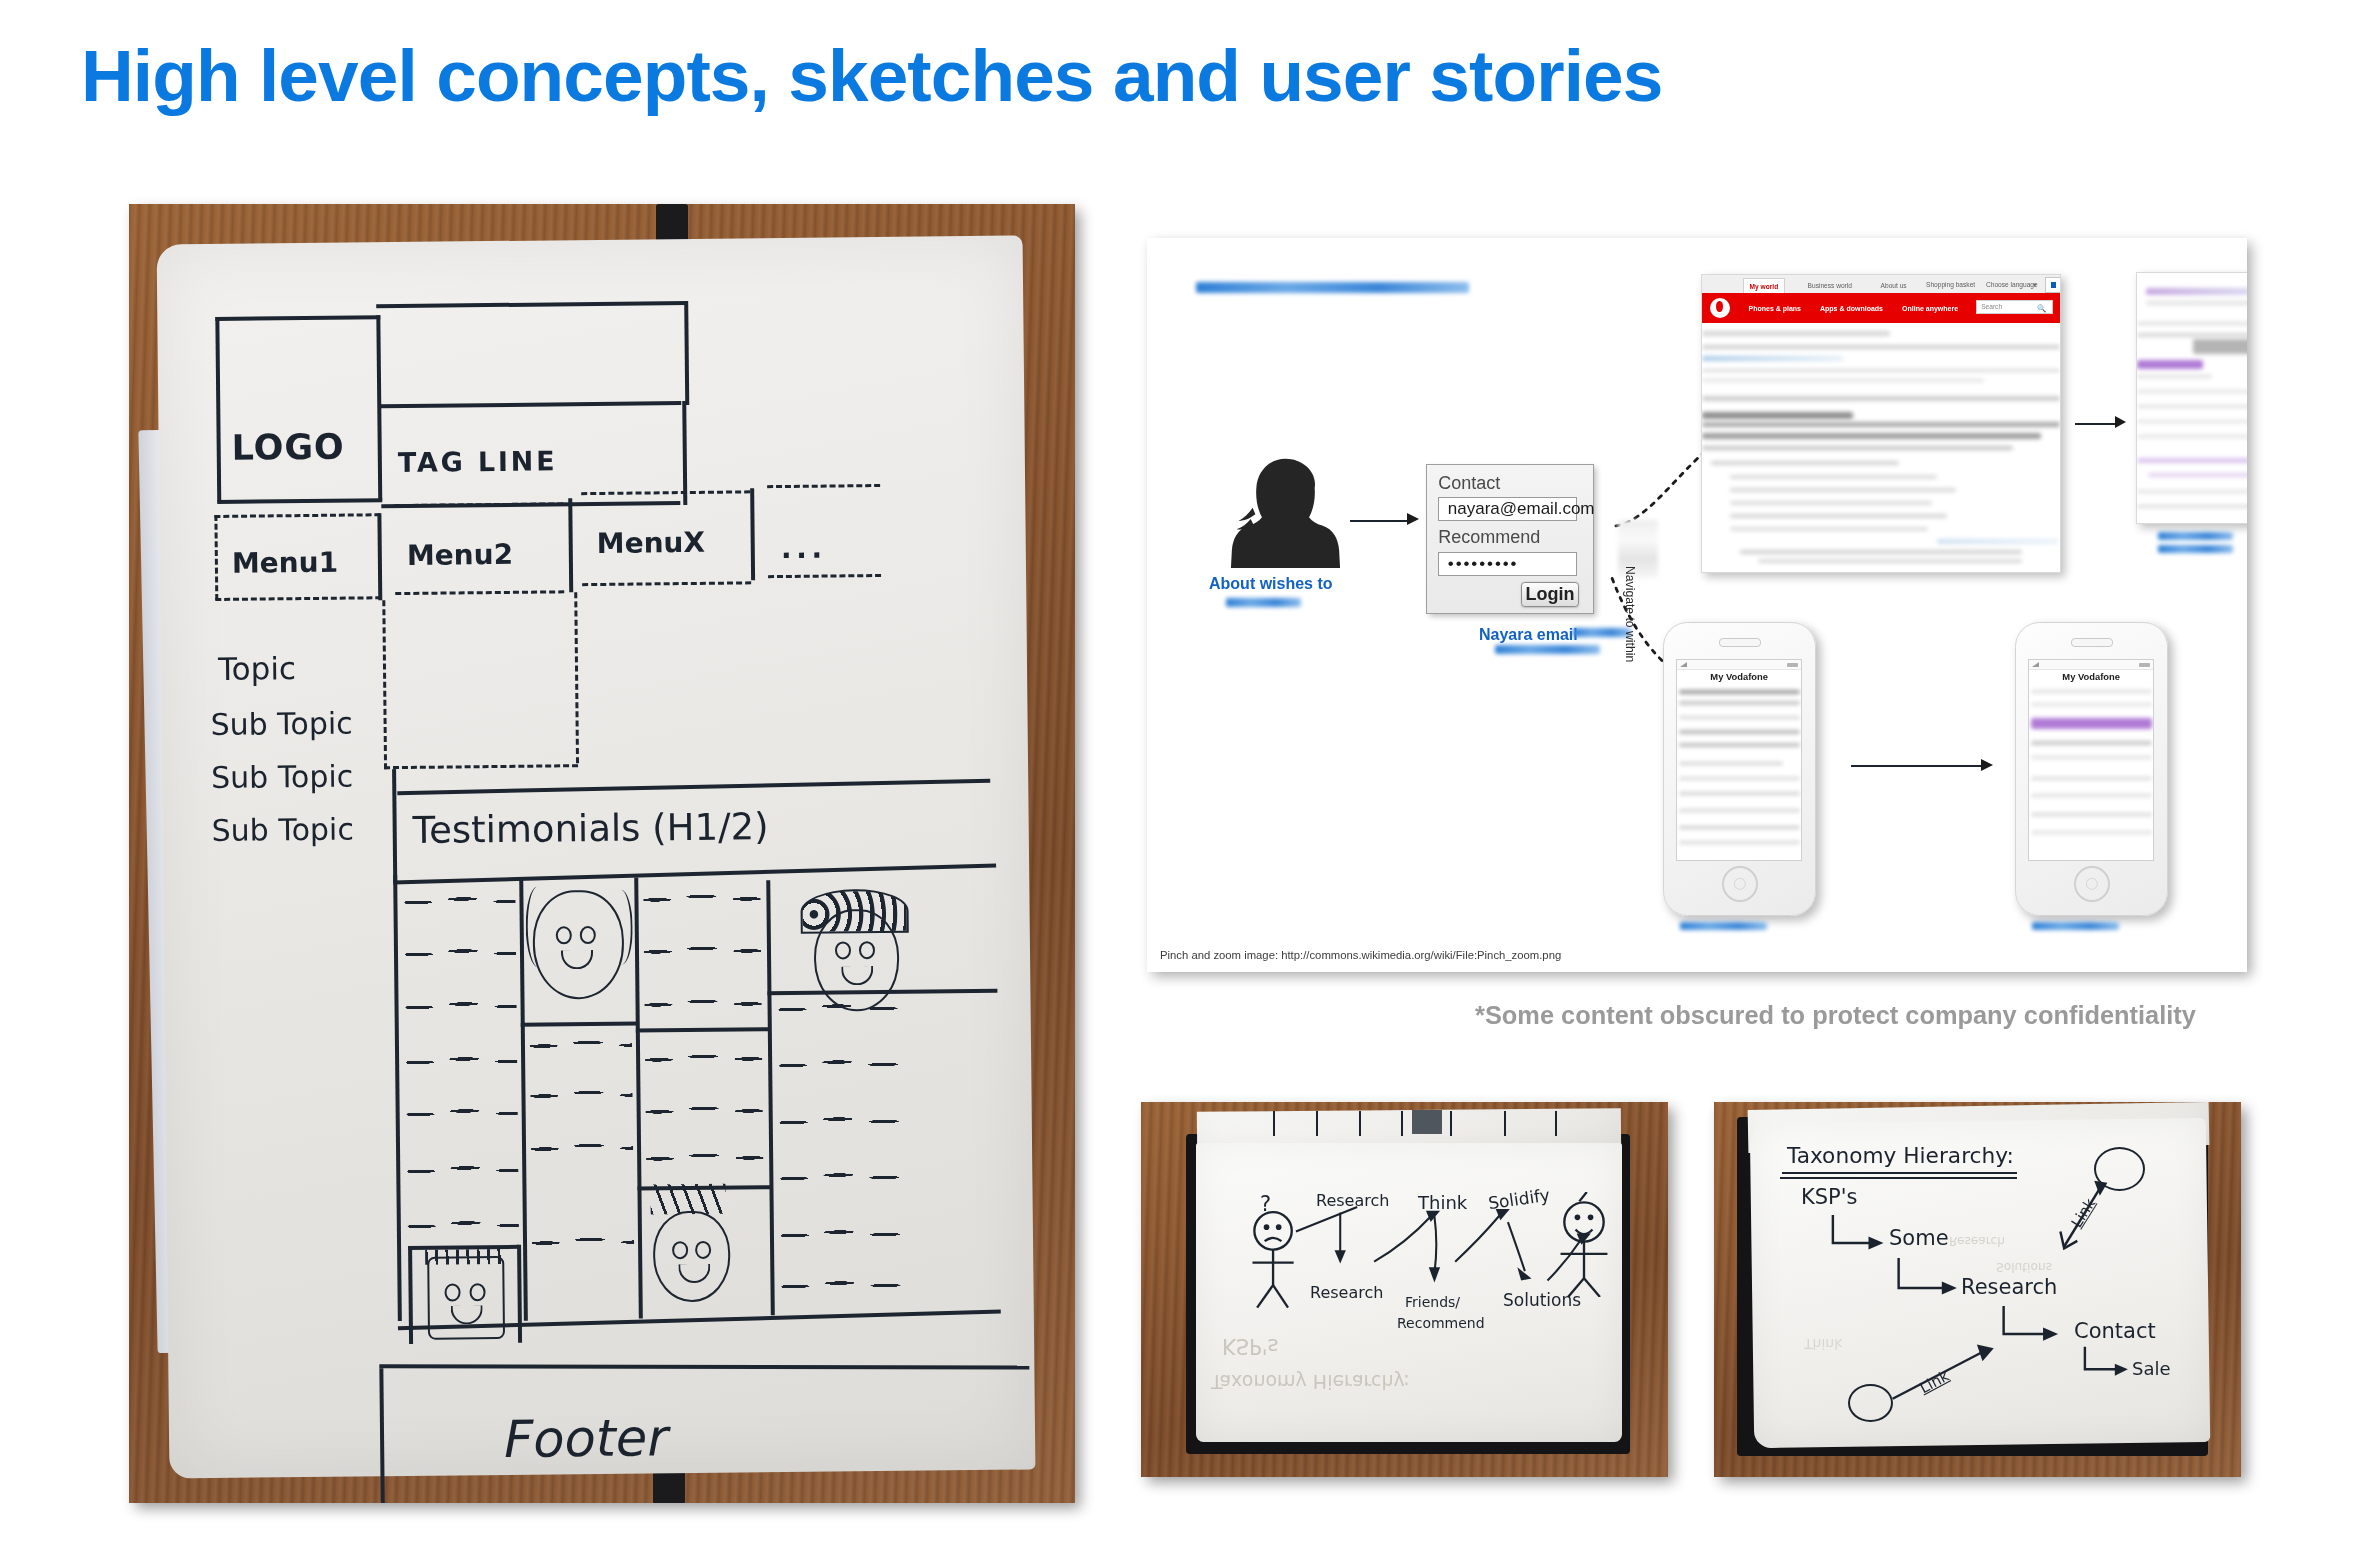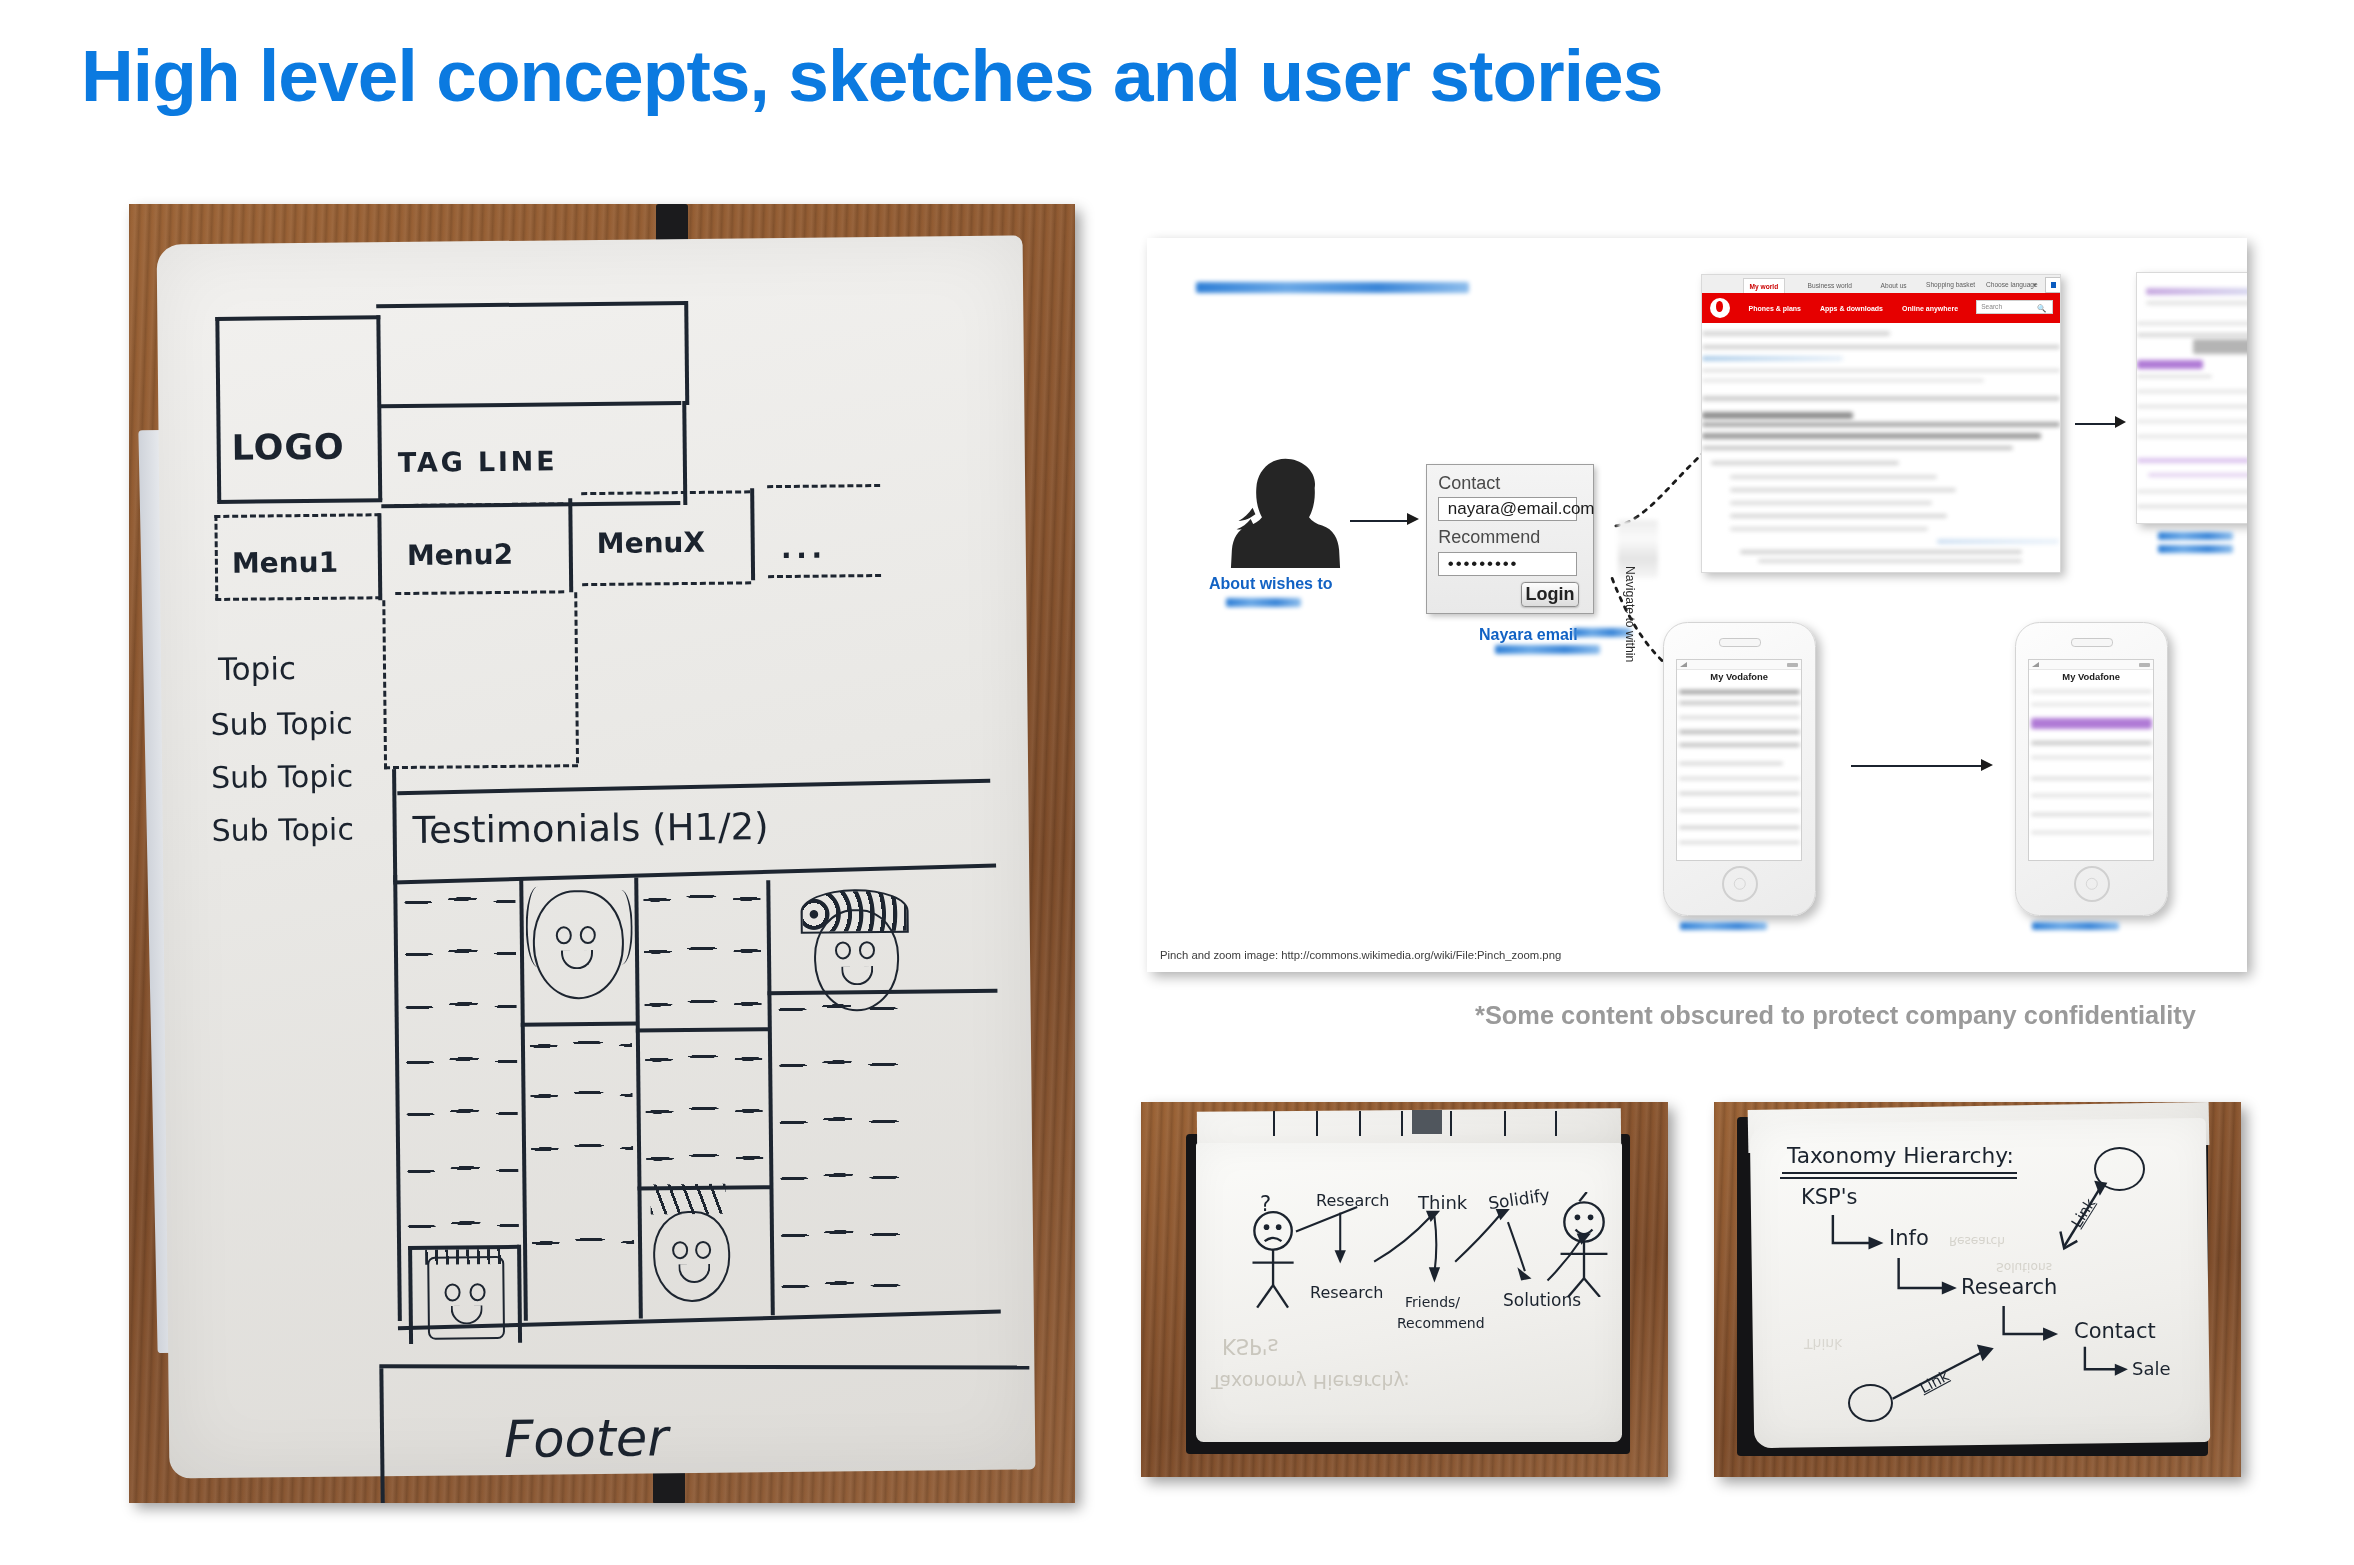--- a/index.html
+++ b/index.html
@@ -641,21 +641,21 @@
   <div class="hs" style="left:73px;top:41px;font-size:21.7px;">Taxonomy Hierarchy:</div>
   <div style="position:absolute;left:68px;top:70px;width:235px;height:1.9px;background:#1b232e;"></div>
   <div style="position:absolute;left:66px;top:75px;width:237px;height:1.9px;background:#1b232e;"></div>
 
   <div class="hs" style="left:87px;top:83px;font-size:21px;">KSP's</div>
 
   <svg style="position:absolute;left:113px;top:111px;width:68px;height:45px;" viewBox="0 0 72 48" width="68" height="45">
     <path d="M6 2 L6 32 L48 32" stroke="#1b232e" stroke-width="2.6" fill="none"></path>
     <polygon points="44,25 60,32 44,39" fill="#1b232e"></polygon>
   </svg>
-  <div class="hs" style="left:175px;top:124px;font-size:21px;">Info</div>
+  <div class="hs" style="left:175px;top:124px;font-size:21px;">Some</div>
 
   <svg style="position:absolute;left:179px;top:154px;width:77px;height:49px;" viewBox="0 0 82 52" width="77" height="49">
     <path d="M6 2 L6 34 L56 34" stroke="#1b232e" stroke-width="2.6" fill="none"></path>
     <polygon points="52,27 68,34 52,41" fill="#1b232e"></polygon>
   </svg>
   <div class="hs" style="left:247px;top:173px;font-size:21px;">Research</div>
 
   <svg style="position:absolute;left:284px;top:202px;width:77px;height:47px;" viewBox="0 0 82 50" width="77" height="47">
     <path d="M6 2 L6 32 L52 32" stroke="#1b232e" stroke-width="2.6" fill="none"></path>
     <polygon points="48,25 64,32 48,39" fill="#1b232e"></polygon>

